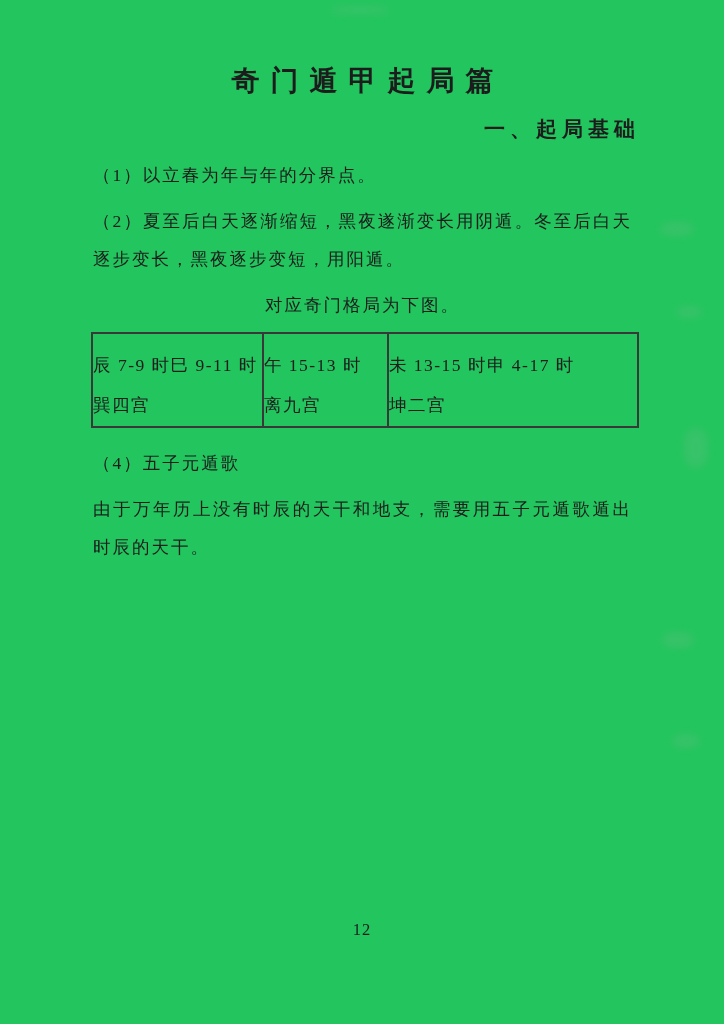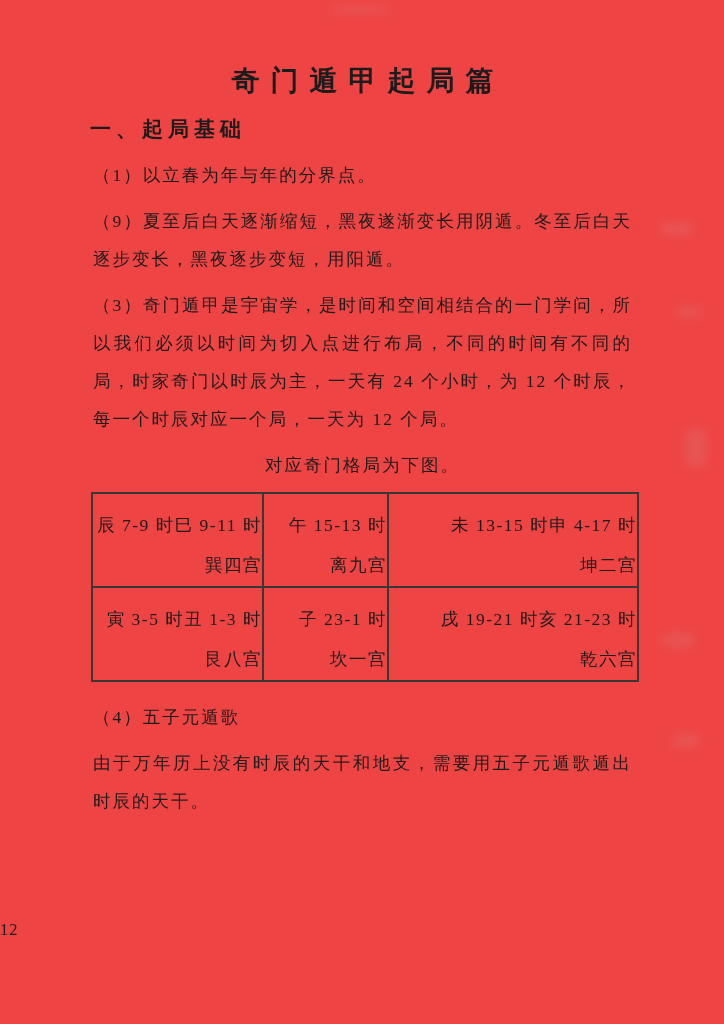--- a/index.html
+++ b/index.html
@@ -4,38 +4,38 @@
 <style>
   html, body {
     margin: 0;
     padding: 0;
     background: #ffffff;
   }
   .page {
     position: relative;
     width: 724px;
     height: 1024px;
-    background: #ef4444;
+    background: #22c55e;
     color: #1c1c1c;
     font-family: "Liberation Serif", "DejaVu Serif", serif;
     overflow: hidden;
     box-sizing: border-box;
     padding: 64px 84px 0 85px;
   }
   .doc-title {
     text-align: center;
     font-size: 28px;
     font-weight: 700;
     letter-spacing: 11px;
     text-indent: 11px;
     line-height: 34px;
     margin: 0;
   }
   .doc-subtitle {
-    text-align: left;
+    text-align: right;
     font-size: 21px;
     font-weight: 700;
     letter-spacing: 5px;
     text-indent: 5px;
     line-height: 26px;
     margin: 18px 0 1px 0;
   }
   .body-text {
     font-size: 17.5px;
     line-height: 38px;
@@ -60,37 +60,37 @@
   }
   table.palace-table td {
     border: 2px solid #383838;
     height: 92px;
     vertical-align: middle;
     padding: 0;
   }
   .cell {
     display: flex;
     flex-direction: column;
-    align-items: flex-end;
+    align-items: flex-start;
     justify-content: center;
     gap: 15px;
     padding-top: 10px;
     font-size: 17.5px;
     letter-spacing: 1.5px;
     line-height: 25px;
   }
   .sec4-heading {
     margin-top: 16px;
   }
   .page-number {
     position: absolute;
     bottom: 84px;
     left: 0;
     width: 100%;
-    text-align: left;
+    text-align: center;
     font-size: 16.5px;
     letter-spacing: 1px;
   }
   
   .artifact {
     position: absolute;
     background: #b9b4ab;
     opacity: 0.14;
     filter: blur(4px);
     border-radius: 40%;
@@ -112,22 +112,21 @@
   <div class="artifact a2"></div>
   <div class="artifact a3"></div>
   <div class="artifact a4"></div>
   <div class="artifact a5"></div>
   <div class="artifact a6"></div>
 
   <h1 class="doc-title">奇门遁甲起局篇</h1>
   <h2 class="doc-subtitle">一、起局基础</h2>
 
   <p class="body-text first-para">（1）以立春为年与年的分界点。</p>
-  <p class="body-text">（9）夏至后白天逐渐缩短，黑夜遂渐变长用阴遁。冬至后白天逐步变长，黑夜逐步变短，用阳遁。</p>
-  <p class="body-text">（3）奇门遁甲是宇宙学，是时间和空间相结合的一门学问，所以我们必须以时间为切入点进行布局，不同的时间有不同的局，时家奇门以时辰为主，一天有 24 个小时，为 12 个时辰，每一个时辰对应一个局，一天为 12 个局。</p>
+  <p class="body-text">（2）夏至后白天逐渐缩短，黑夜遂渐变长用阴遁。冬至后白天逐步变长，黑夜逐步变短，用阳遁。</p>
   <p class="body-text no-justify">对应奇门格局为下图。</p>
 
   <table class="palace-table">
     <colgroup>
       <col style="width:31.3%">
       <col style="width:22.9%">
       <col style="width:45.8%">
     </colgroup>
     <tbody>
       <tr>
@@ -143,40 +142,20 @@
             <div>离九宫</div>
           </div>
         </td>
         <td>
           <div class="cell">
             <div>未 13-15 时申 4-17 时</div>
             <div>坤二宫</div>
           </div>
         </td>
       </tr>
-      <tr>
-        <td>
-          <div class="cell">
-            <div>寅 3-5 时丑 1-3 时</div>
-            <div>艮八宫</div>
-          </div>
-        </td>
-        <td>
-          <div class="cell">
-            <div>子 23-1 时</div>
-            <div>坎一宫</div>
-          </div>
-        </td>
-        <td>
-          <div class="cell">
-            <div>戌 19-21 时亥 21-23 时</div>
-            <div>乾六宫</div>
-          </div>
-        </td>
-      </tr>
     </tbody>
   </table>
 
   <p class="body-text sec4-heading">（4）五子元遁歌</p>
   <p class="body-text">由于万年历上没有时辰的天干和地支，需要用五子元遁歌遁出时辰的天干。</p>
 
   <div class="page-number">12</div>
 </div>
 
 </body></html>

